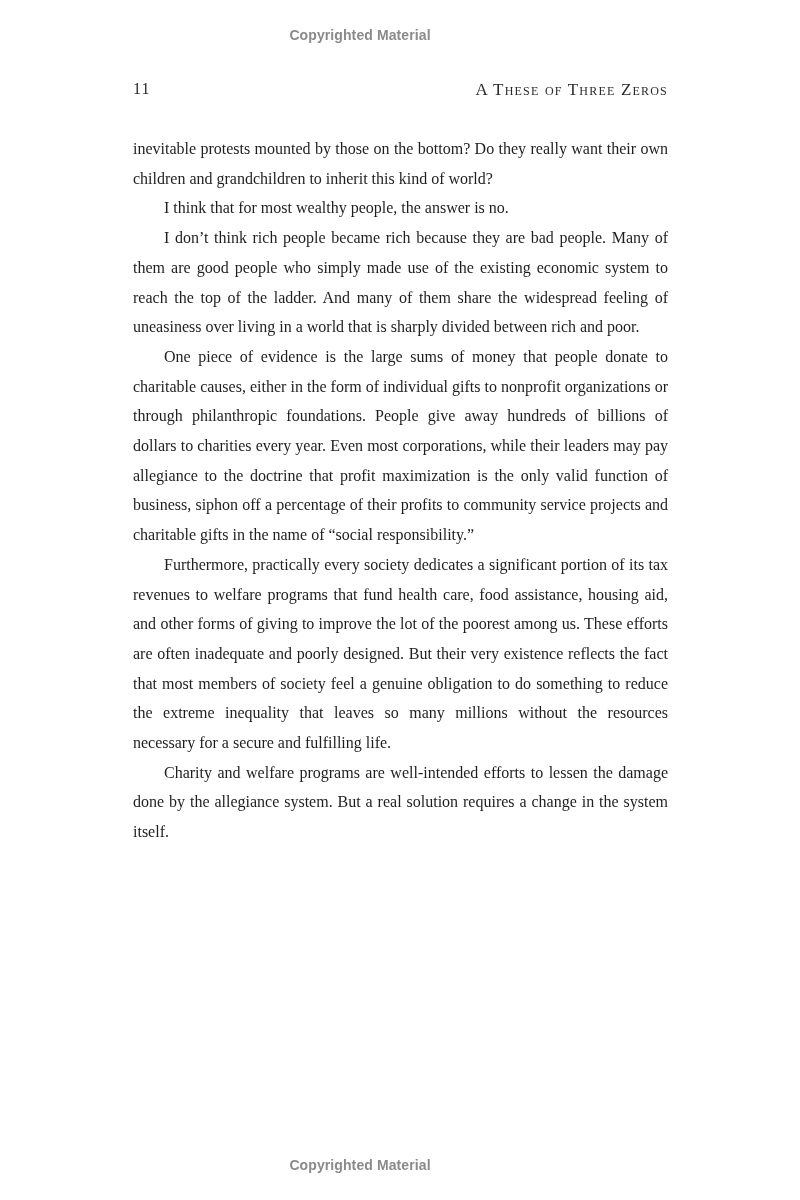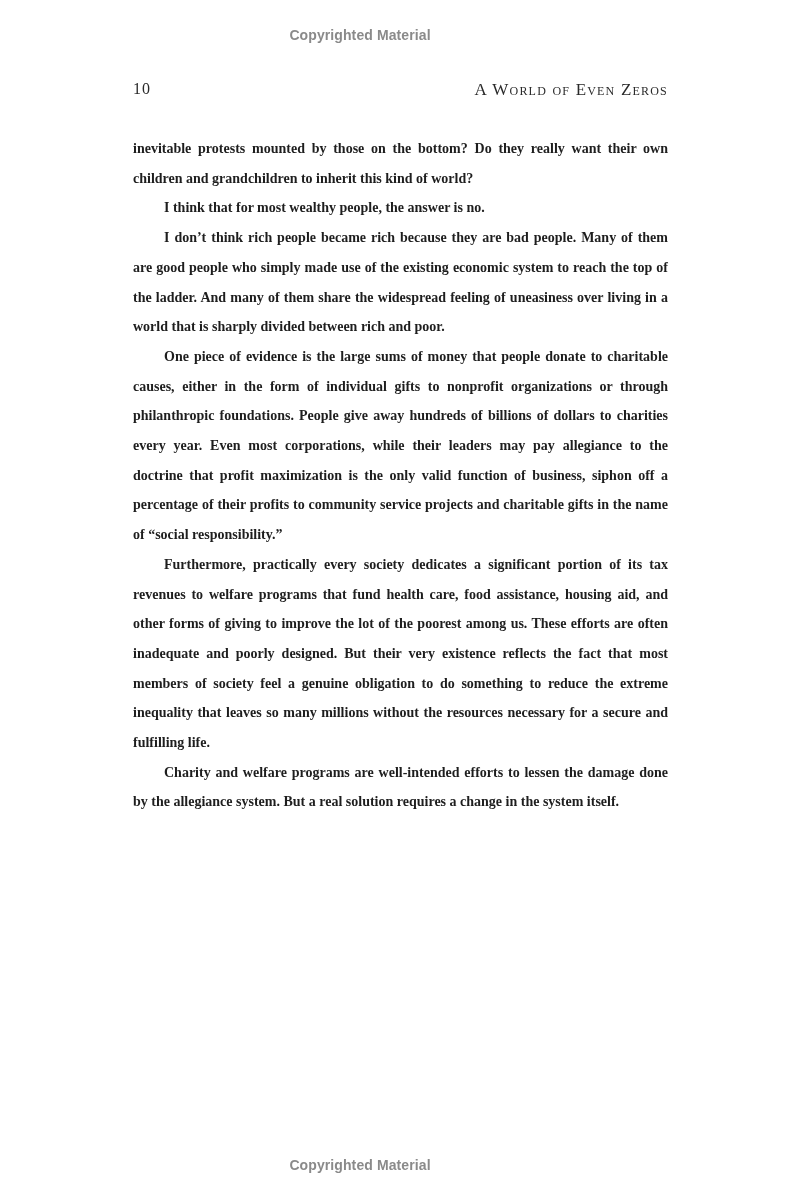--- a/index.html
+++ b/index.html
@@ -52,43 +52,42 @@
     font-variant: small-caps;
     letter-spacing: 1.2px;
   }
 
   .body-text {
     position: absolute;
     top: 134px;
     left: 133px;
     width: 535px;
     font-family: "Liberation Serif", "DejaVu Serif", serif;
-    font-size: 14px;
+    font-size: 16px;
     line-height: 29.7px;
     color: #1e1e1e;
     text-align: justify;
     hyphens: manual;
-    font-weight: bold;
   }
   .body-text p {
     margin: 0;
     text-indent: 31px;
   }
   .body-text p.continued {
     text-indent: 0;
   }
 </style>
 </head>
 <body>
 
 <div class="watermark top">Copyrighted Material</div>
 
 <header class="running-head">
-  <span class="page-number">10</span>
-  <span class="book-title">A World of Even Zeros</span>
+  <span class="page-number">11</span>
+  <span class="book-title">A These of Three Zeros</span>
 </header>
 
 <main class="body-text">
   <p class="continued">inevitable protests mounted by those on the bottom? Do they really want their own children and grandchildren to inherit this kind of world?</p>
   <p>I think that for most wealthy people, the answer is no.</p>
   <p>I don’t think rich people became rich because they are bad people. Many of them are good people who simply made use of the existing economic system to reach the top of the ladder. And many of them share the widespread feeling of uneasiness over living in a world that is sharply divided between rich and poor.</p>
   <p>One piece of evidence is the large sums of money that peo­ple donate to charitable causes, either in the form of individ­ual gifts to nonprofit organizations or through philanthropic foundations. People give away hundreds of billions of dollars to charities every year. Even most corporations, while their leaders may pay allegiance to the doctrine that profit maxi­mization is the only valid function of business, siphon off a percentage of their profits to community service projects and charitable gifts in the name of “social responsibility.”</p>
   <p>Furthermore, practically every society dedicates a signifi­cant portion of its tax revenues to welfare programs that fund health care, food assistance, housing aid, and other forms of giving to improve the lot of the poorest among us. These ef­forts are often inadequate and poorly designed. But their very existence reflects the fact that most members of society feel a genuine obligation to do something to reduce the extreme inequality that leaves so many millions without the resources necessary for a secure and fulfilling life.</p>
   <p>Charity and welfare programs are well-intended efforts to lessen the damage done by the allegiance system. But a real solution requires a change in the system itself.</p>
 </main>

